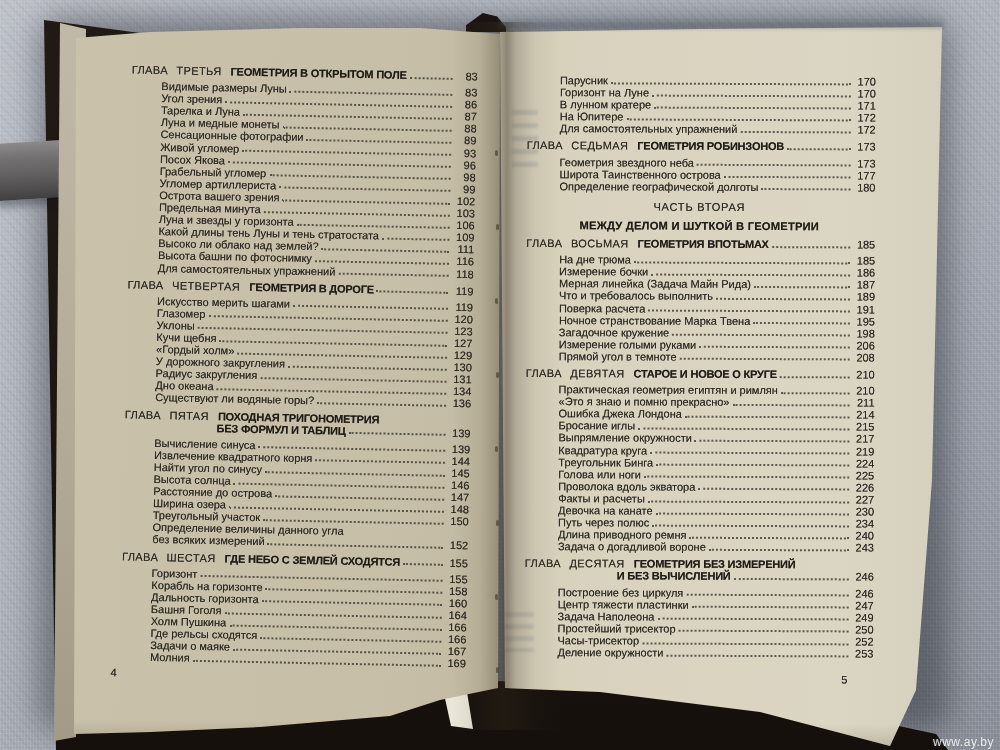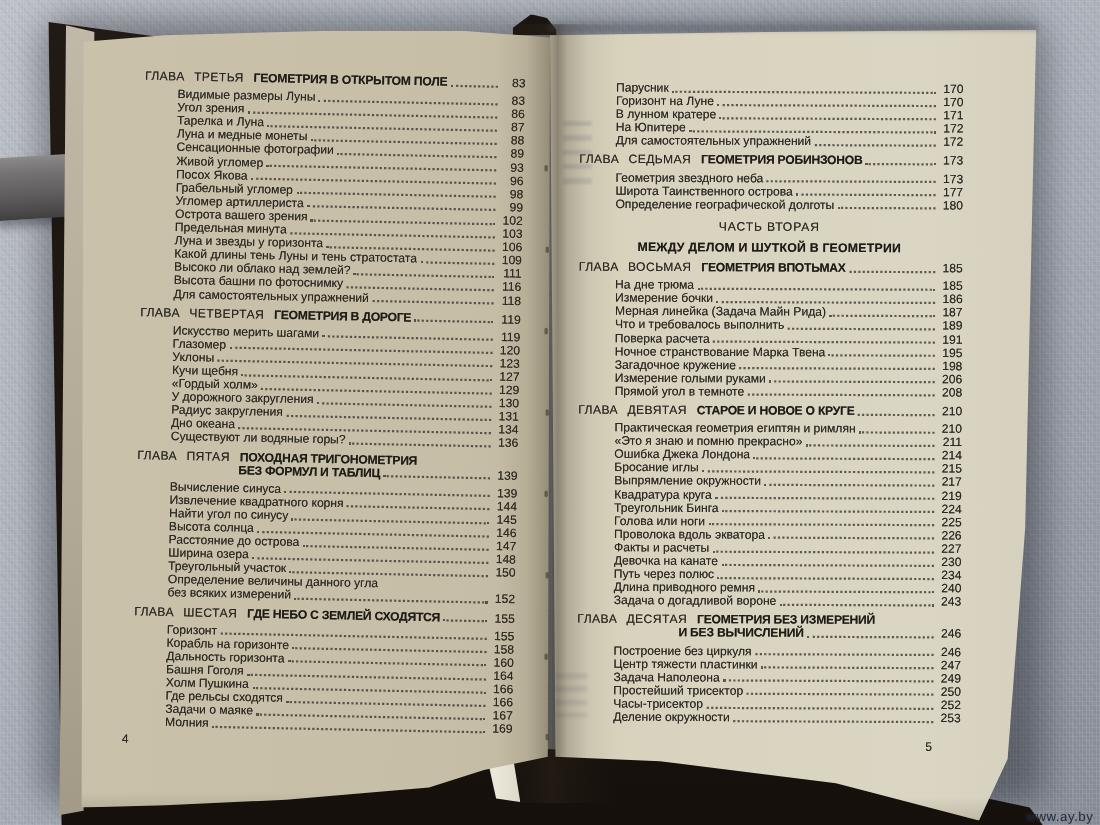--- a/index.html
+++ b/index.html
@@ -76,21 +76,21 @@
   .smudge{position:absolute;pointer-events:none;}
   .smudge-a{left:512px;top:110px;width:26px;height:58px;filter:blur(1.2px);
     background:repeating-linear-gradient(180deg, rgba(100,110,135,.20) 0 5px, rgba(0,0,0,0) 5px 13px);}
   .smudge-b{left:504px;top:612px;width:30px;height:40px;filter:blur(1.3px);
     background:repeating-linear-gradient(180deg, rgba(110,115,135,.18) 0 5px, rgba(0,0,0,0) 5px 12px);}
   .top-contact-shadow{position:absolute;left:498px;top:17px;width:446px;height:11px;filter:blur(2px);
     background:linear-gradient(180deg, rgba(0,0,0,0), rgba(62,68,80,.38));}
   .vignette{position:absolute;inset:0;pointer-events:none;
     background:radial-gradient(130% 120% at 48% 45%, rgba(0,0,0,0) 58%, rgba(20,24,32,.16) 100%);}
   .watermark{position:absolute;right:6px;bottom:1px;font-size:12px;letter-spacing:.5px;
-    color:#0f172a;opacity:.85;text-shadow:0 0 2px rgba(110,120,135,.7);}
+    color:#ffffff;opacity:.85;text-shadow:0 0 2px rgba(110,120,135,.7);}
 </style>
 </head>
 <body>
 
 <div class="photo">
   <div class="fabric"></div>
   <div class="book-shadow"></div>
   <div class="cover"></div>
   <div class="ribbon"></div>
   <div class="edge-stack"></div>

